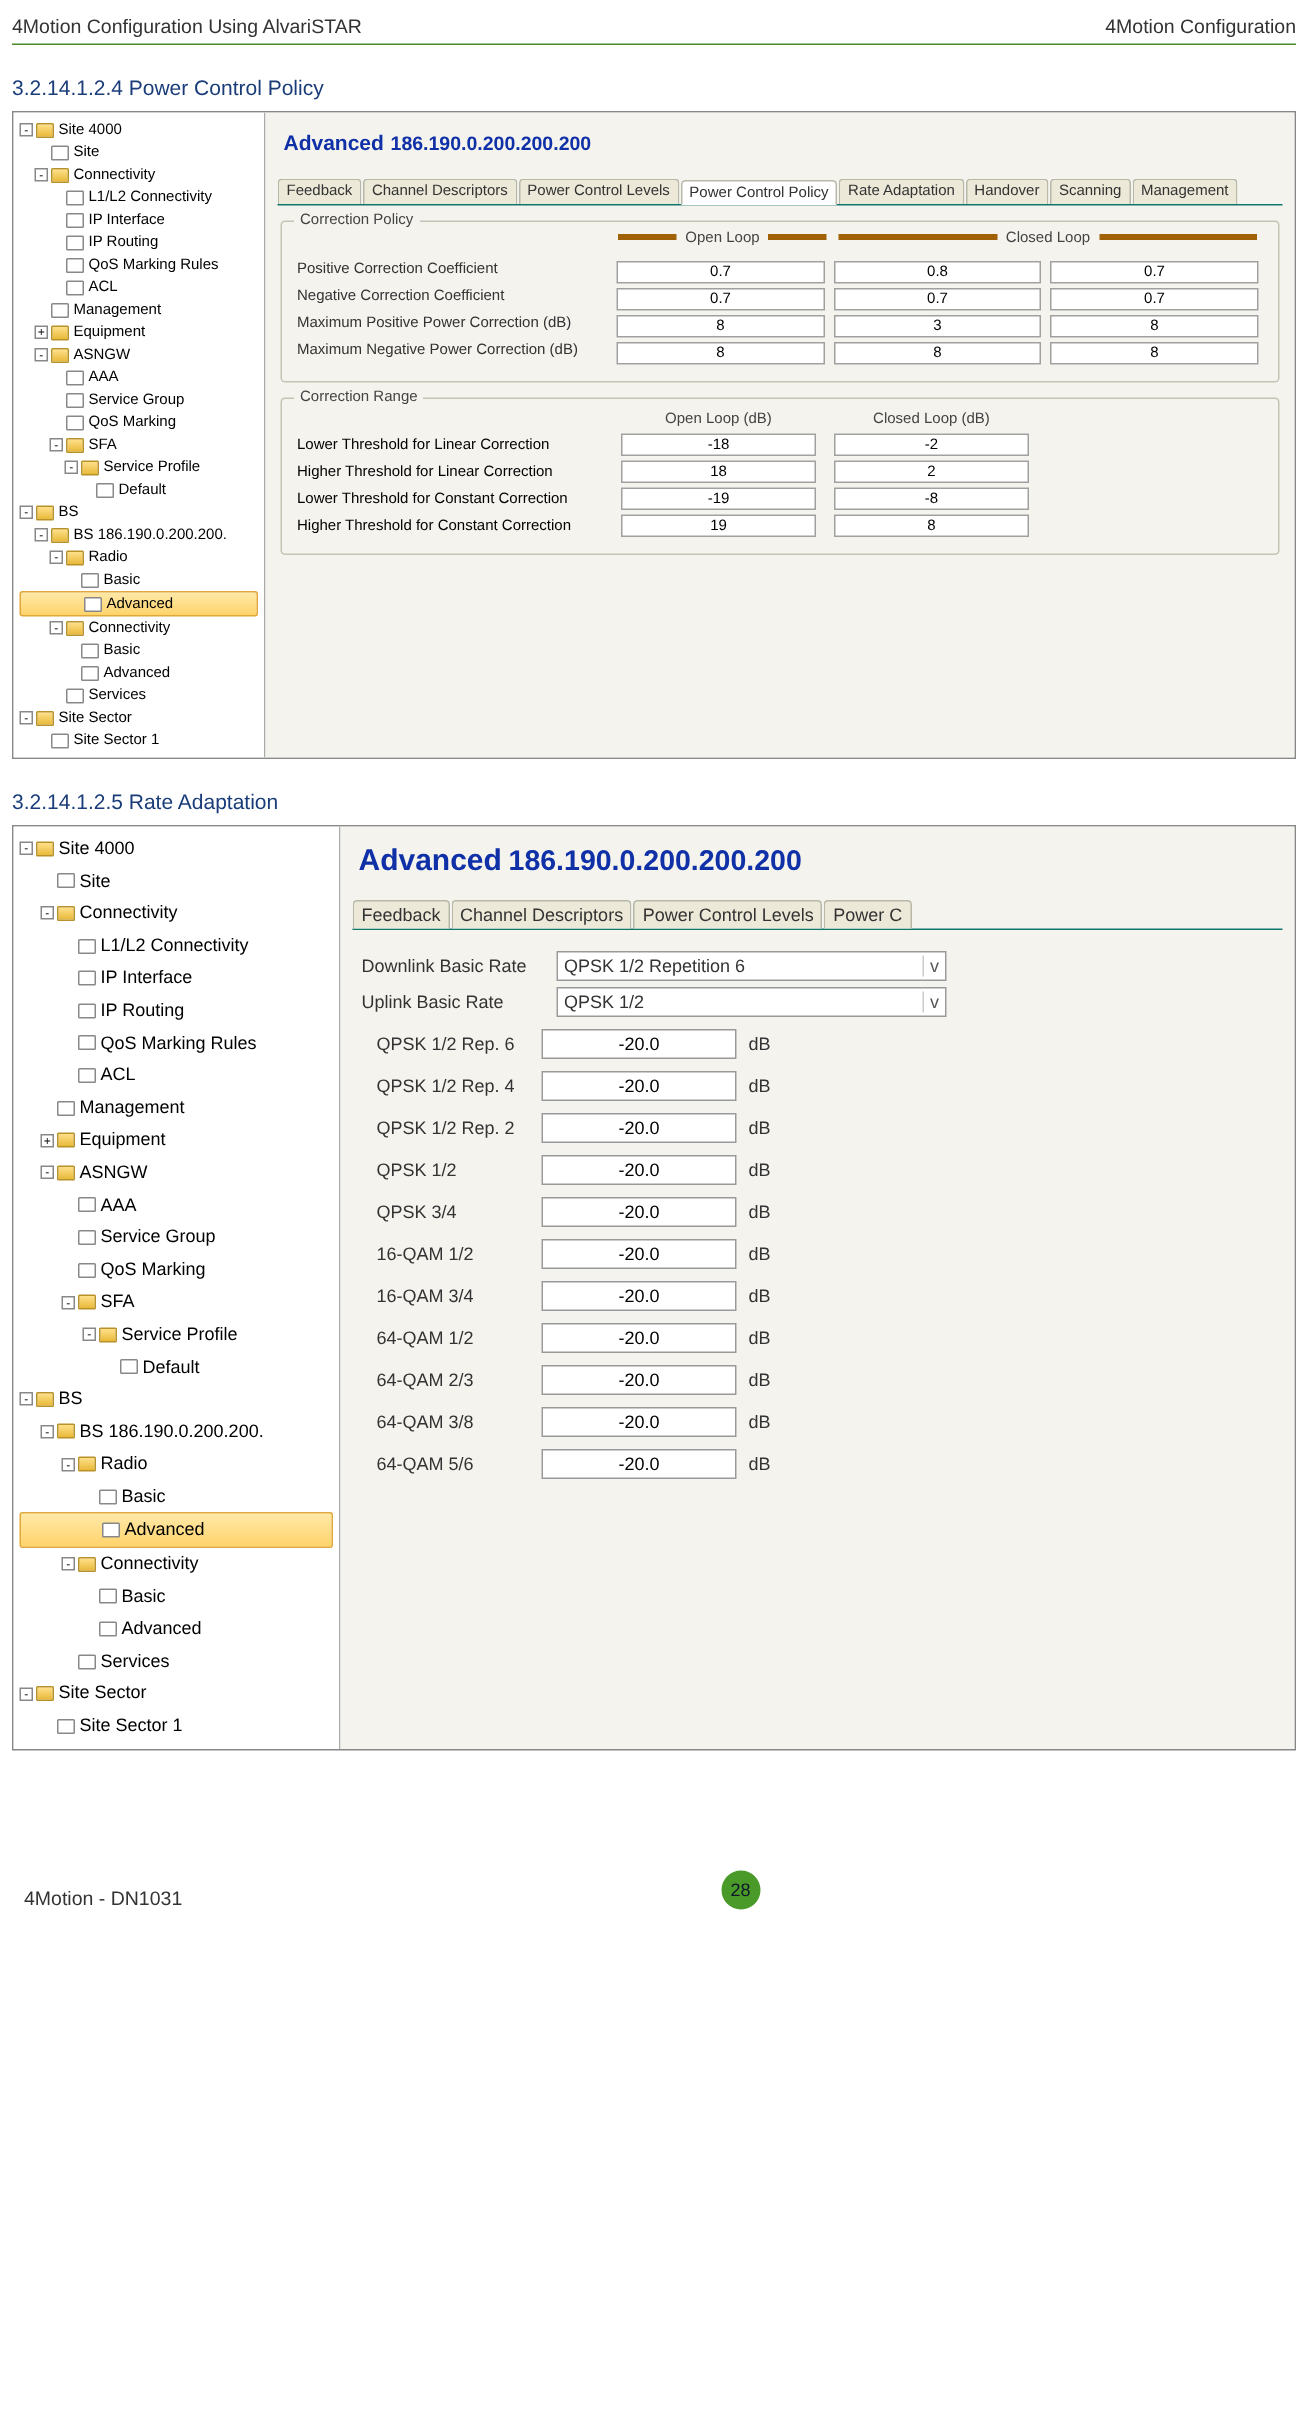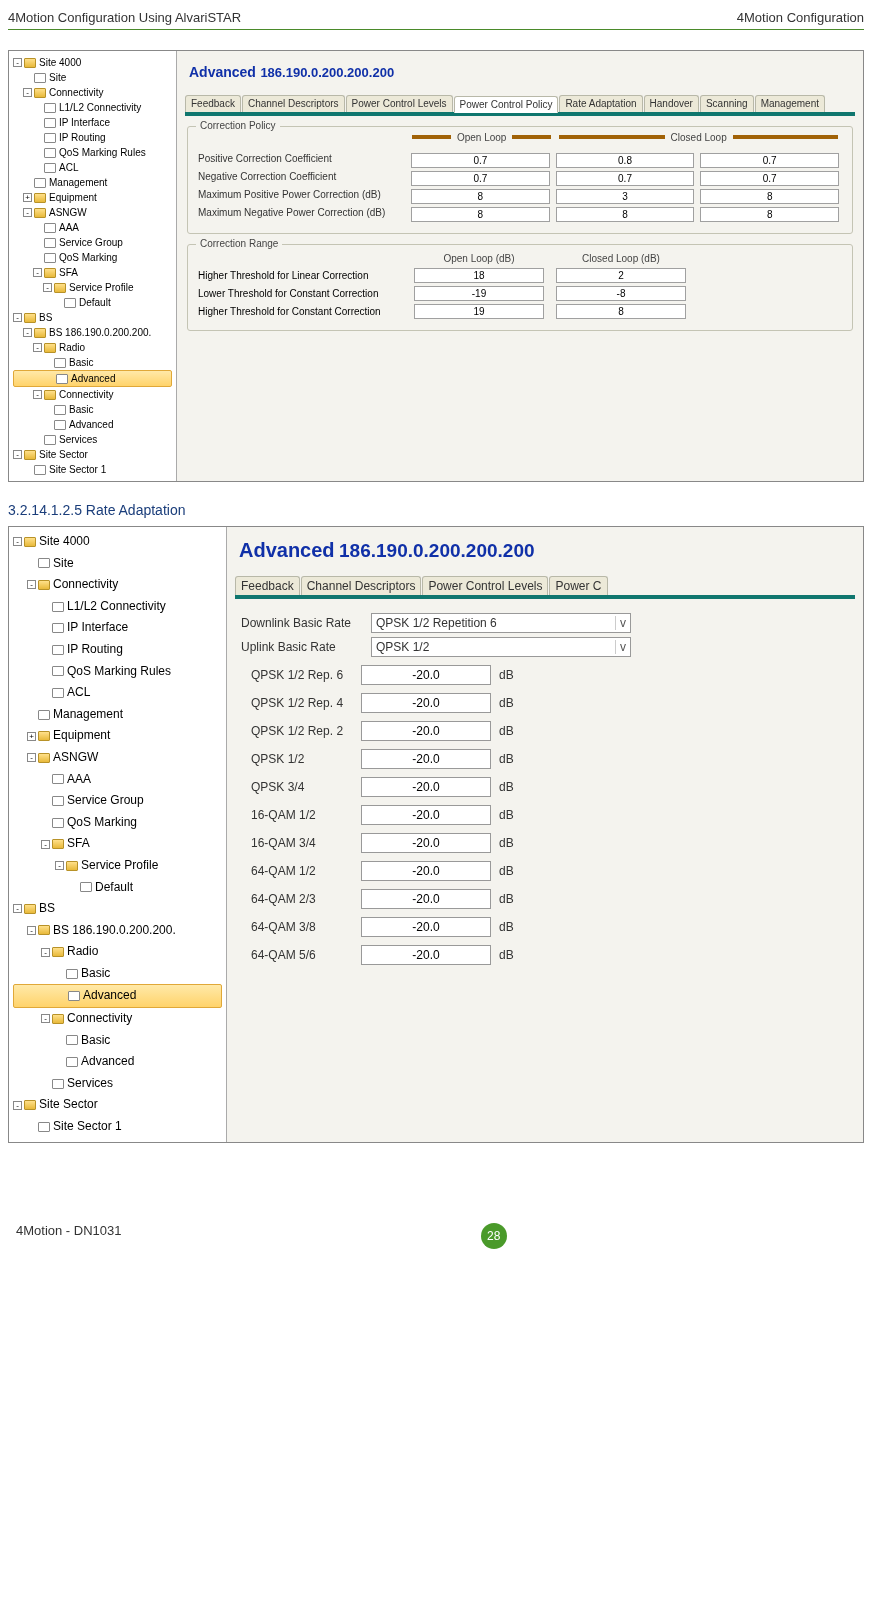--- a/index.html
+++ b/index.html
@@ -18,21 +18,21 @@
   .fold { background: linear-gradient(#ffe08a,#e8b93a); border:1px solid #b89228; border-radius:1px; }
   .file { background: #fff; border:1px solid #888; border-radius:1px; }
   .plus { display:inline-block; width:9px;height:9px;border:1px solid #888;text-align:center;line-height:7px;font-size:8px;margin-right:2px;flex-shrink:0;}
   .ind { display:inline-block; flex-shrink:0;}
   .content-pane { flex: 1; background: #f4f3ee; padding: 6px 8px; overflow:hidden; }
   .pane-title { color: #1030a8; font-weight: bold; margin: 6px 0 14px 4px; }
   .pane-title .t1 { font-size: 14px; }
   .pane-title .t2 { font-size: 13px; }
   .pane-title.big .t1 { font-size: 20px; }
   .pane-title.big .t2 { font-size: 19px; }
-  .tabs { display:flex; gap:1px; font-size:10px; border-bottom:4px solid #0f766e; }
+  .tabs { display:flex; gap:1px; font-size:10px; border-bottom:1px solid #0f766e; }
   .tabs.big { font-size: 12px; }
   .tab { background:#ece9d8; border:1px solid #b8b8a8; border-bottom:none; padding:2px 5px; border-radius:3px 3px 0 0; color:#333; white-space:nowrap;}
   .tab.active { background:#fff; font-weight:normal; border-bottom:1px solid #fff; position:relative; top:1px;}
   .fieldset { border:1px solid #c4c4b4; border-radius:3px; margin:10px 2px; padding:8px 10px; background:#f4f3ee; position:relative; }
   .fieldset > .legend { position:absolute; top:-7px; left:8px; background:#f4f3ee; padding:0 4px; font-size:10px; color:#444; }
   .col-heads { display:flex; font-size:10px; color:#444; }
   .col-heads .sp { width:210px; }
   .col-heads .grp { flex:1; text-align:center; border-top:4px solid #a16207; margin:0 4px; position:relative;}
   .col-heads .grp span{ position:relative; top:-7px; background:#f4f3ee; padding:0 6px;}
   .sub-heads { display:flex; font-size:10px; color:#444; margin-top:2px;}
@@ -49,33 +49,37 @@
   .heads2 div{width:142px;text-align:center;}
   .form-row{display:flex;align-items:center;font-size:12px;margin:4px 0;color:#333;}
   .form-row .lbl{width:130px;}
   .form-row select,.form-row .sel{flex:0 0 260px;border:1px solid #999;background:#fff;font-size:12px;padding:2px 4px;display:flex;justify-content:space-between;align-items:center;}
   .form-row .sel .dd{border-left:1px solid #ccc;padding-left:4px;color:#555;}
   .cinr-row{display:flex;align-items:center;font-size:12px;margin:8px 0;color:#333;}
   .cinr-row .lbl{width:120px;padding-left:10px;}
   .cinr-row input{width:130px;border:1px solid #999;text-align:center;font-size:12px;padding:2px;}
   .cinr-row .unit{margin-left:8px;}
   .group-lbl{font-size:12px;color:#333;margin:12px 0 4px 0;}
-  .footer{display:flex;align-items:flex-start;gap:10px;margin-top:80px;padding:0 8px 10px;font-size:13px;color:#333;}
-  .page-badge{width:26px;height:26px;border-radius:50%;background:#4a9a2a;color:#ffffff;display:flex;align-items:center;justify-content:center;font-size:12px;}
+  .footer{display:flex;align-items:flex-end;gap:10px;margin-top:80px;padding:0 8px 10px;font-size:13px;color:#333;}
+  .page-badge{width:26px;height:26px;border-radius:50%;background:#4a9a2a;color:#0f172a;display:flex;align-items:center;justify-content:center;font-size:12px;}
 </style>
 </head>
 <body>
 
 <div class="page">
 
   <div class="header-row">
     <span>4Motion Configuration Using AlvariSTAR</span>
     <span>4Motion Configuration</span>
   </div>
 
+  <div class="sec-heading">
+    <span>3.2.14.1.2.4</span>
+    <span>Power Control Policy</span>
+  </div>
 
   <div class="screenshot">
     <div class="shot-flex">
       <div class="tree-pane small" id="tree1">
           <div class="tree-item">
             <span class="ind" style="width: 0px;"></span>
             <span class="plus">-</span>
             <span class="fold"></span>
             <span>Site 4000</span>
           </div>
@@ -295,20 +299,25 @@
 
         <div class="fieldset">
           <span class="legend">Correction Range</span>
           <div class="heads2">
             <span class="sp"></span>
             <div>Open Loop (dB)</div>
             <div>Closed Loop (dB)</div>
           </div>
           <div id="cr-rows">
               <div class="row2">
+                <span class="lbl">Lower Threshold for Linear Correction</span>
+                <input value="-18" style="">
+                <input value="-2" style="">
+              </div>
+              <div class="row2">
                 <span class="lbl">Higher Threshold for Linear Correction</span>
                 <input value="18" style="">
                 <input value="2" style="">
               </div>
               <div class="row2">
                 <span class="lbl">Lower Threshold for Constant Correction</span>
                 <input value="-19" style="">
                 <input value="-8" style="">
               </div>
               <div class="row2">

